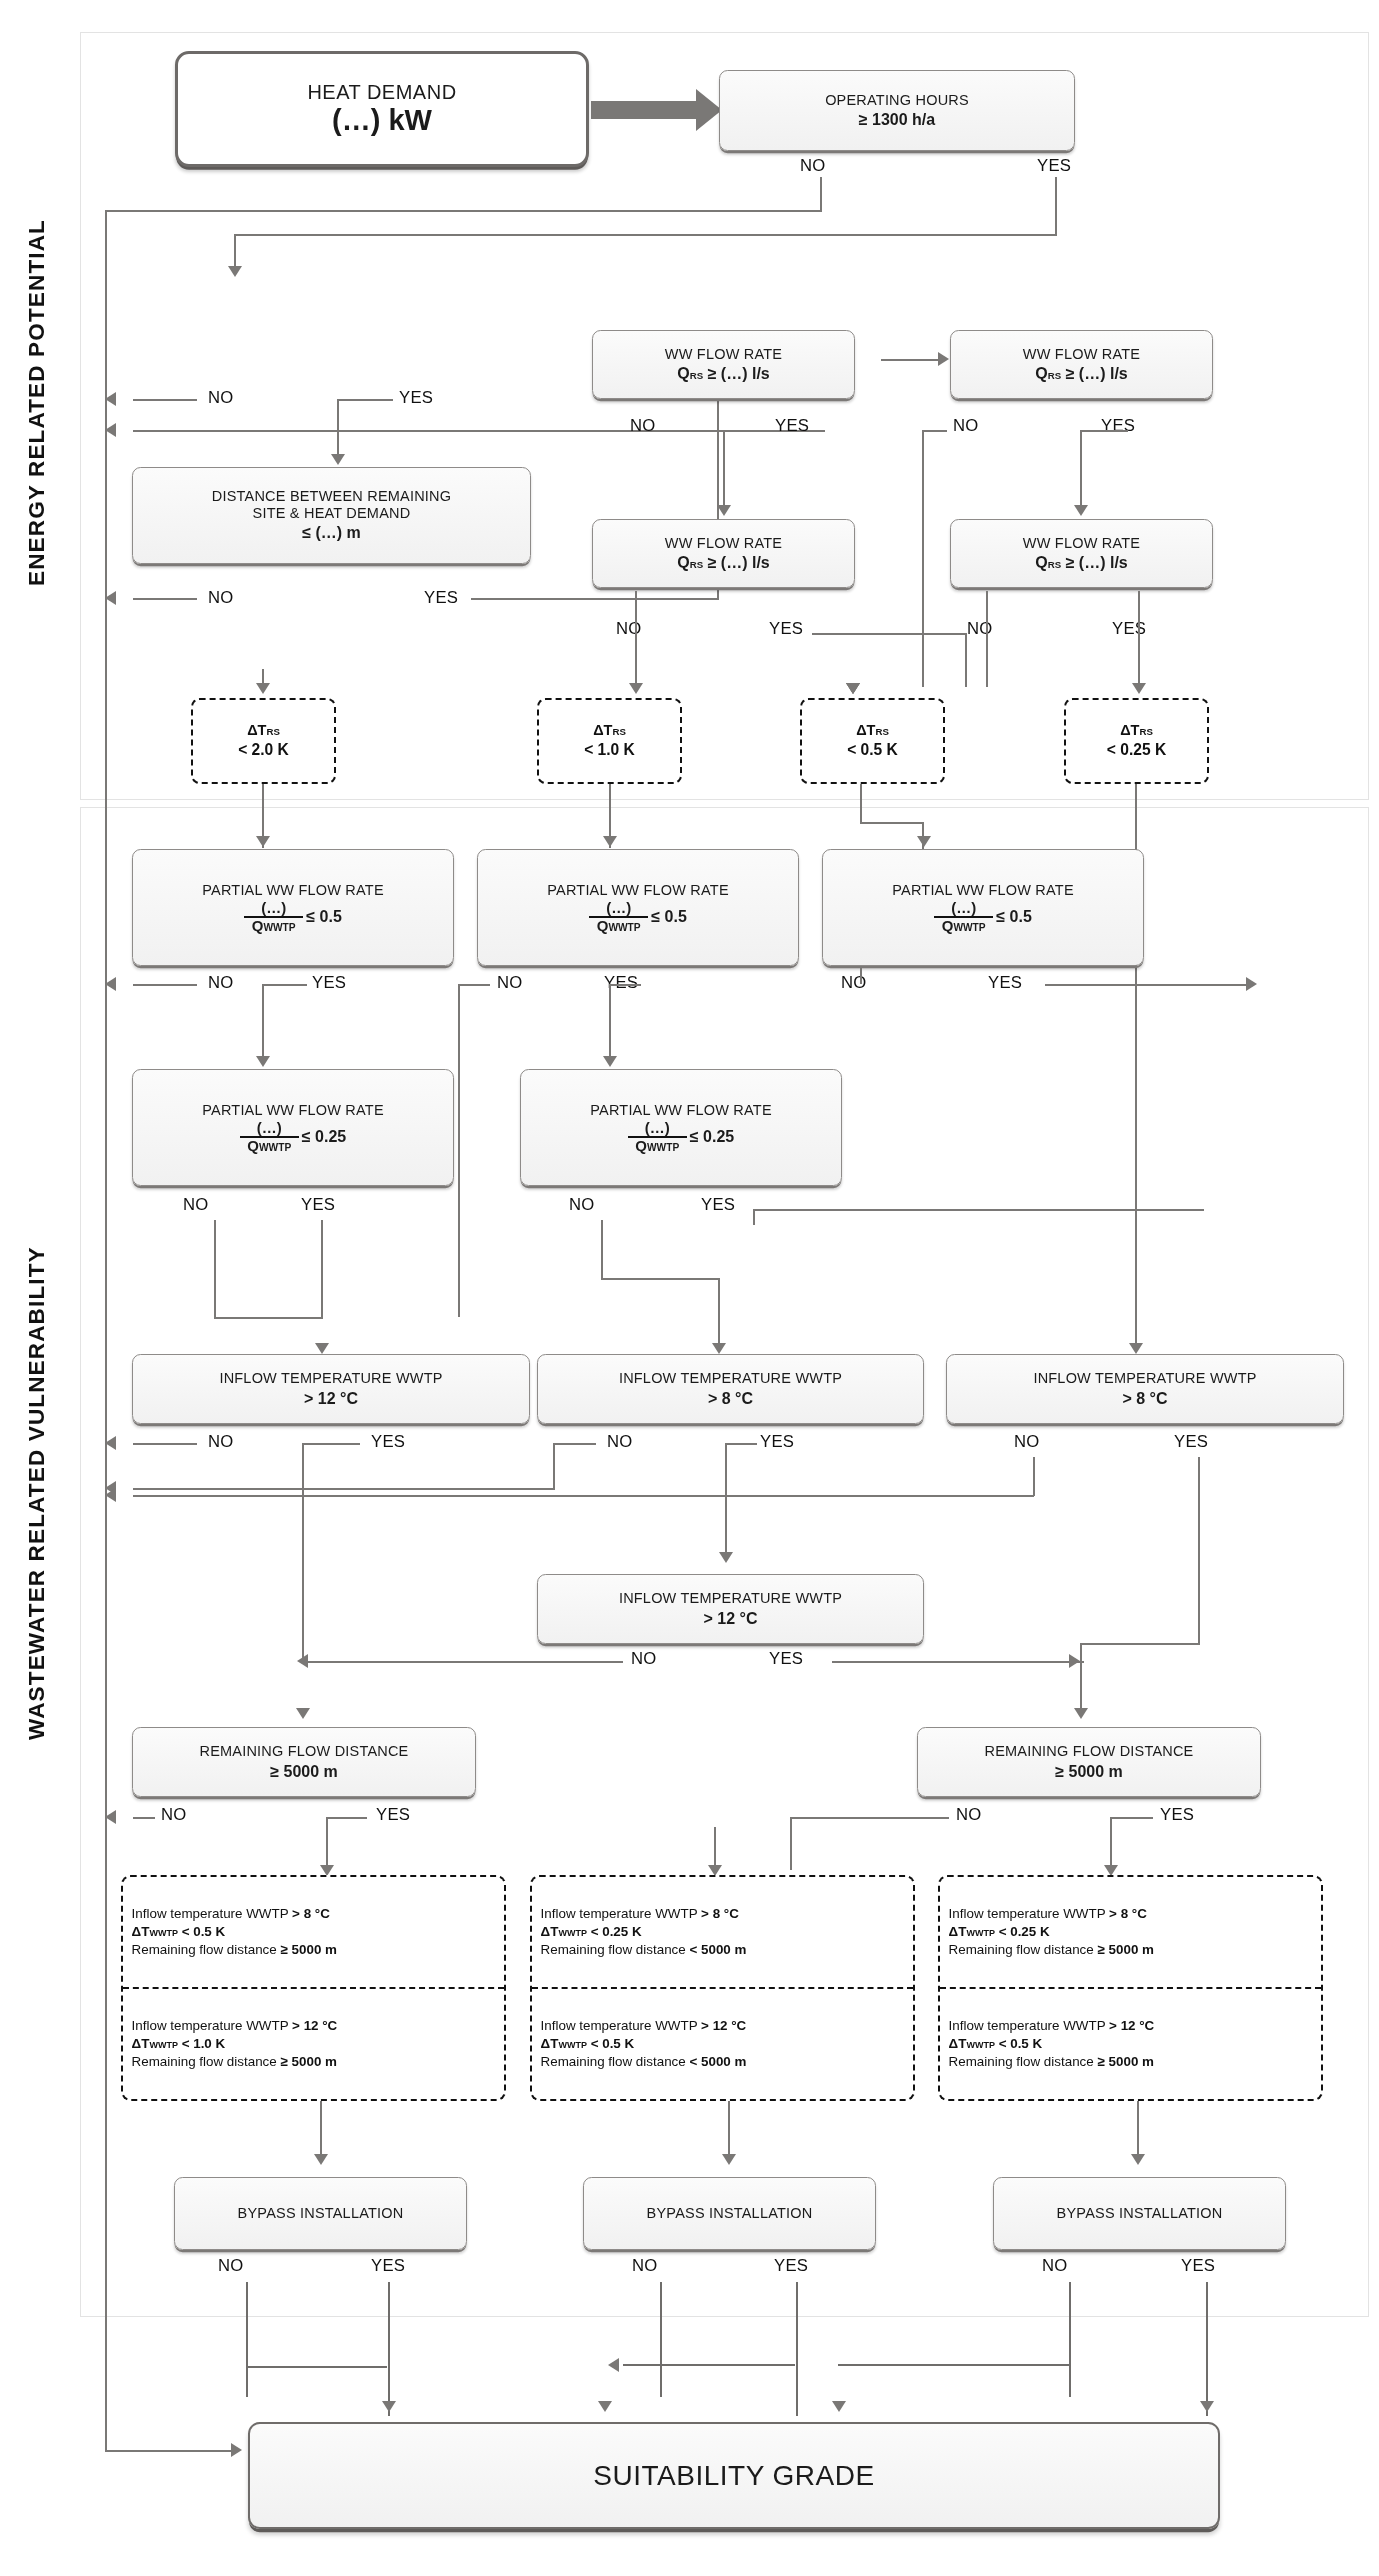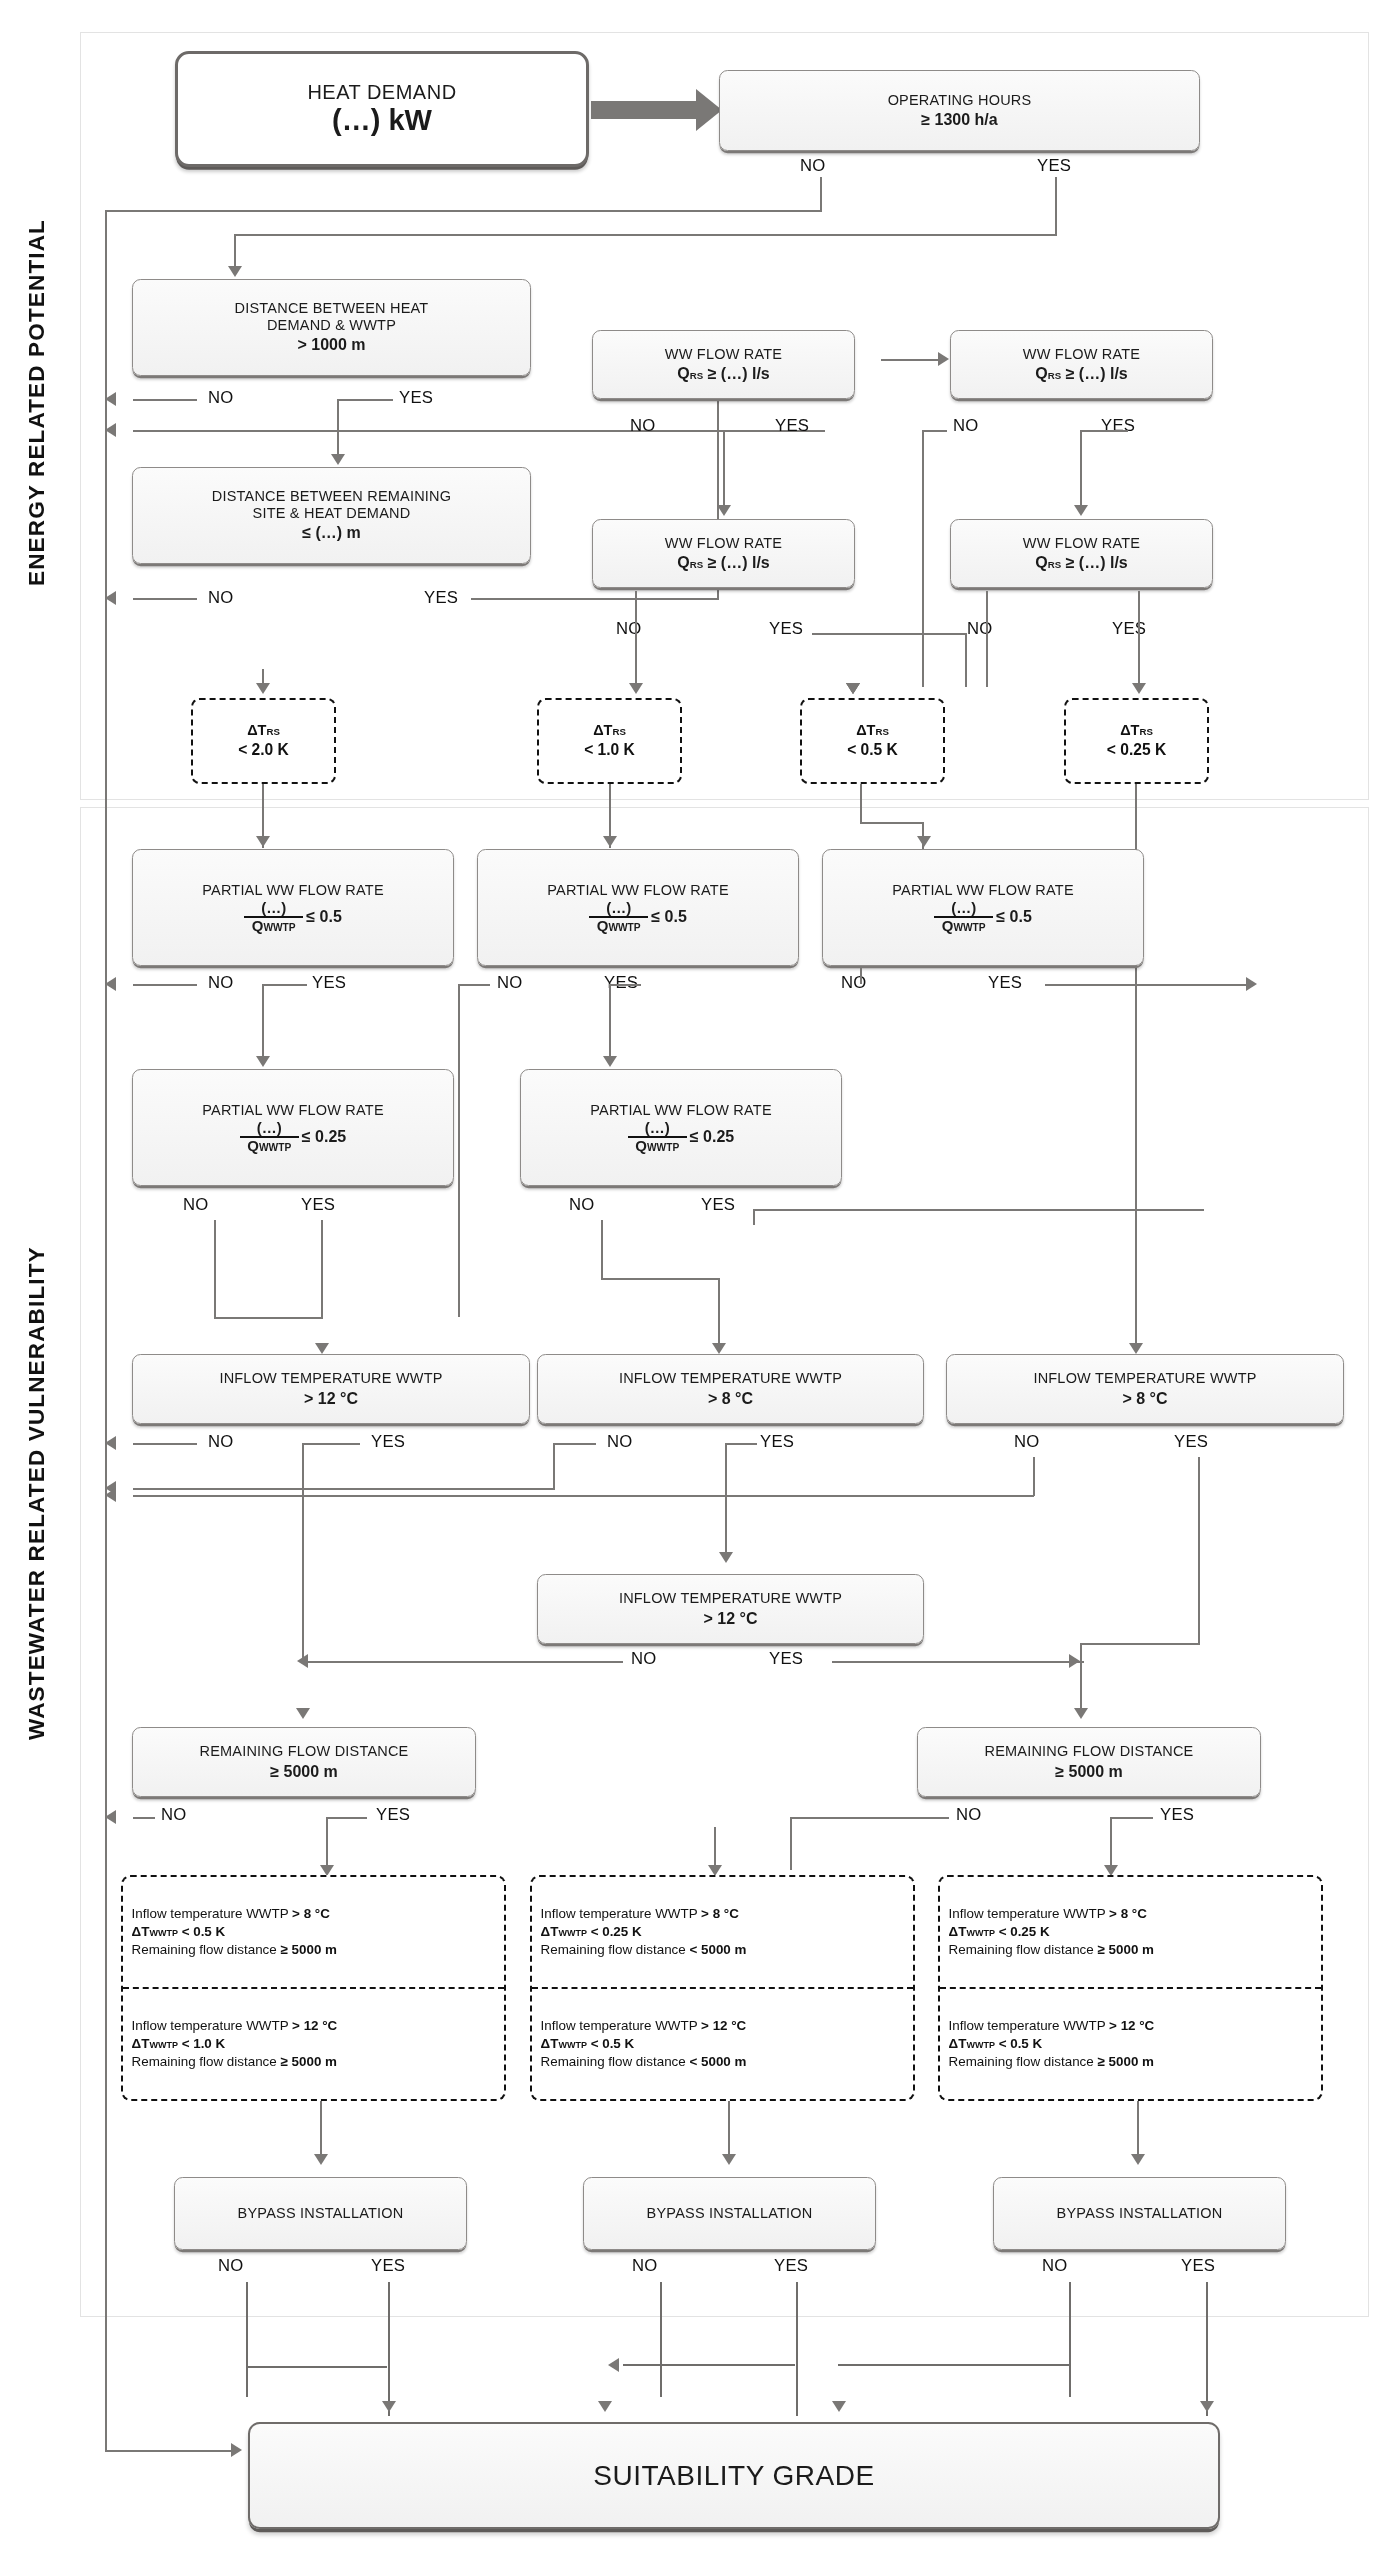--- a/index.html
+++ b/index.html
@@ -119,42 +119,37 @@
   <div class="node start" style="left:175px;top:51px;width:414px;height:116px;">
     <div class="l1">HEAT DEMAND</div>
     <div class="l2">(…) kW</div>
   </div>
 
   <div class="fatarrow" style="left:591px;top:89px;width:132px;height:42px;">
     <div class="shaft" style="width:107px;"></div>
     <div class="head" style="left:105px;"></div>
   </div>
 
-  <div class="node" style="left:719px;top:70px;width:481px;height:81px;">
+  <div class="node" style="left:719px;top:70px;width:356px;height:81px;">
     <div class="l1">OPERATING HOURS</div>
     <div class="l2">≥ 1300 h/a</div>
   </div>
 
   <div class="lbl" style="left:800px;top:156px;">NO</div>
   <div class="lbl" style="left:1037px;top:156px;">YES</div>
 
   <div class="v" style="left:820px;top:177px;height:34px;"></div>
   <div class="h" style="left:105px;top:210px;width:717px;"></div>
   <div class="v" style="left:105px;top:210px;height:2240px;"></div>
 
   <div class="v" style="left:1055px;top:177px;height:59px;"></div>
   <div class="h" style="left:234px;top:234px;width:823px;"></div>
   <div class="v" style="left:234px;top:234px;height:35px;"></div>
   <div class="ar-d" style="left:228px;top:266px;"></div>
 
-  <div class="node" style="left:132px;top:279px;width:399px;height:97px;">
-    <div class="l1">DISTANCE BETWEEN HEAT</div>
-    <div class="l1">DEMAND &amp; WWTP</div>
-    <div class="l2">&gt; 1000 m</div>
-  </div>
 
   <div class="lbl" style="left:208px;top:388px;">NO</div>
   <div class="lbl" style="left:399px;top:388px;">YES</div>
 
   <div class="h" style="left:133px;top:399px;width:64px;"></div>
   <div class="ar-l" style="left:105px;top:392px;"></div>
 
   <div class="h" style="left:337px;top:399px;width:56px;"></div>
   <div class="v" style="left:337px;top:399px;height:58px;"></div>
   <div class="ar-d" style="left:331px;top:454px;"></div>

